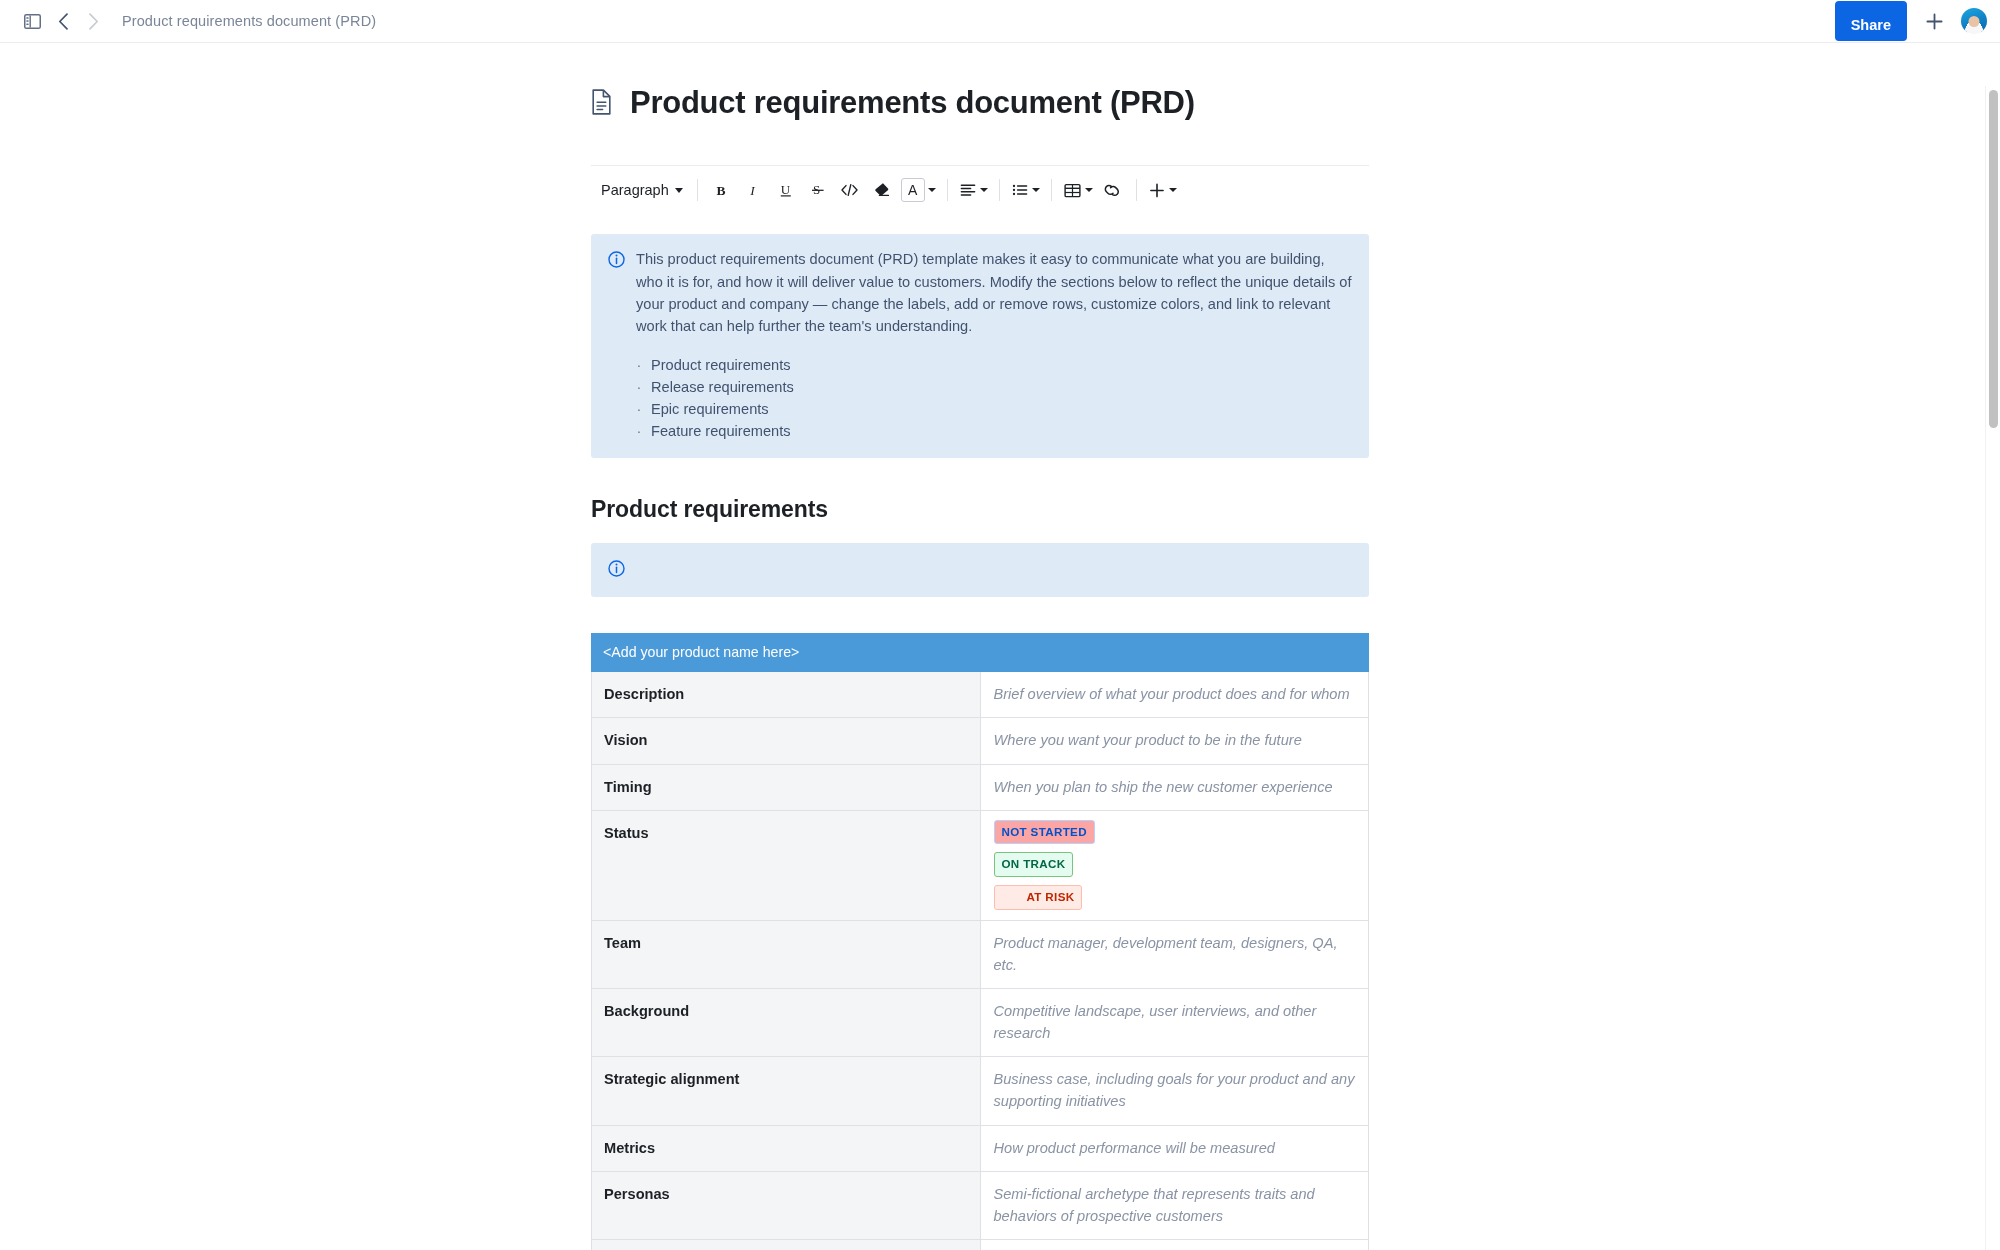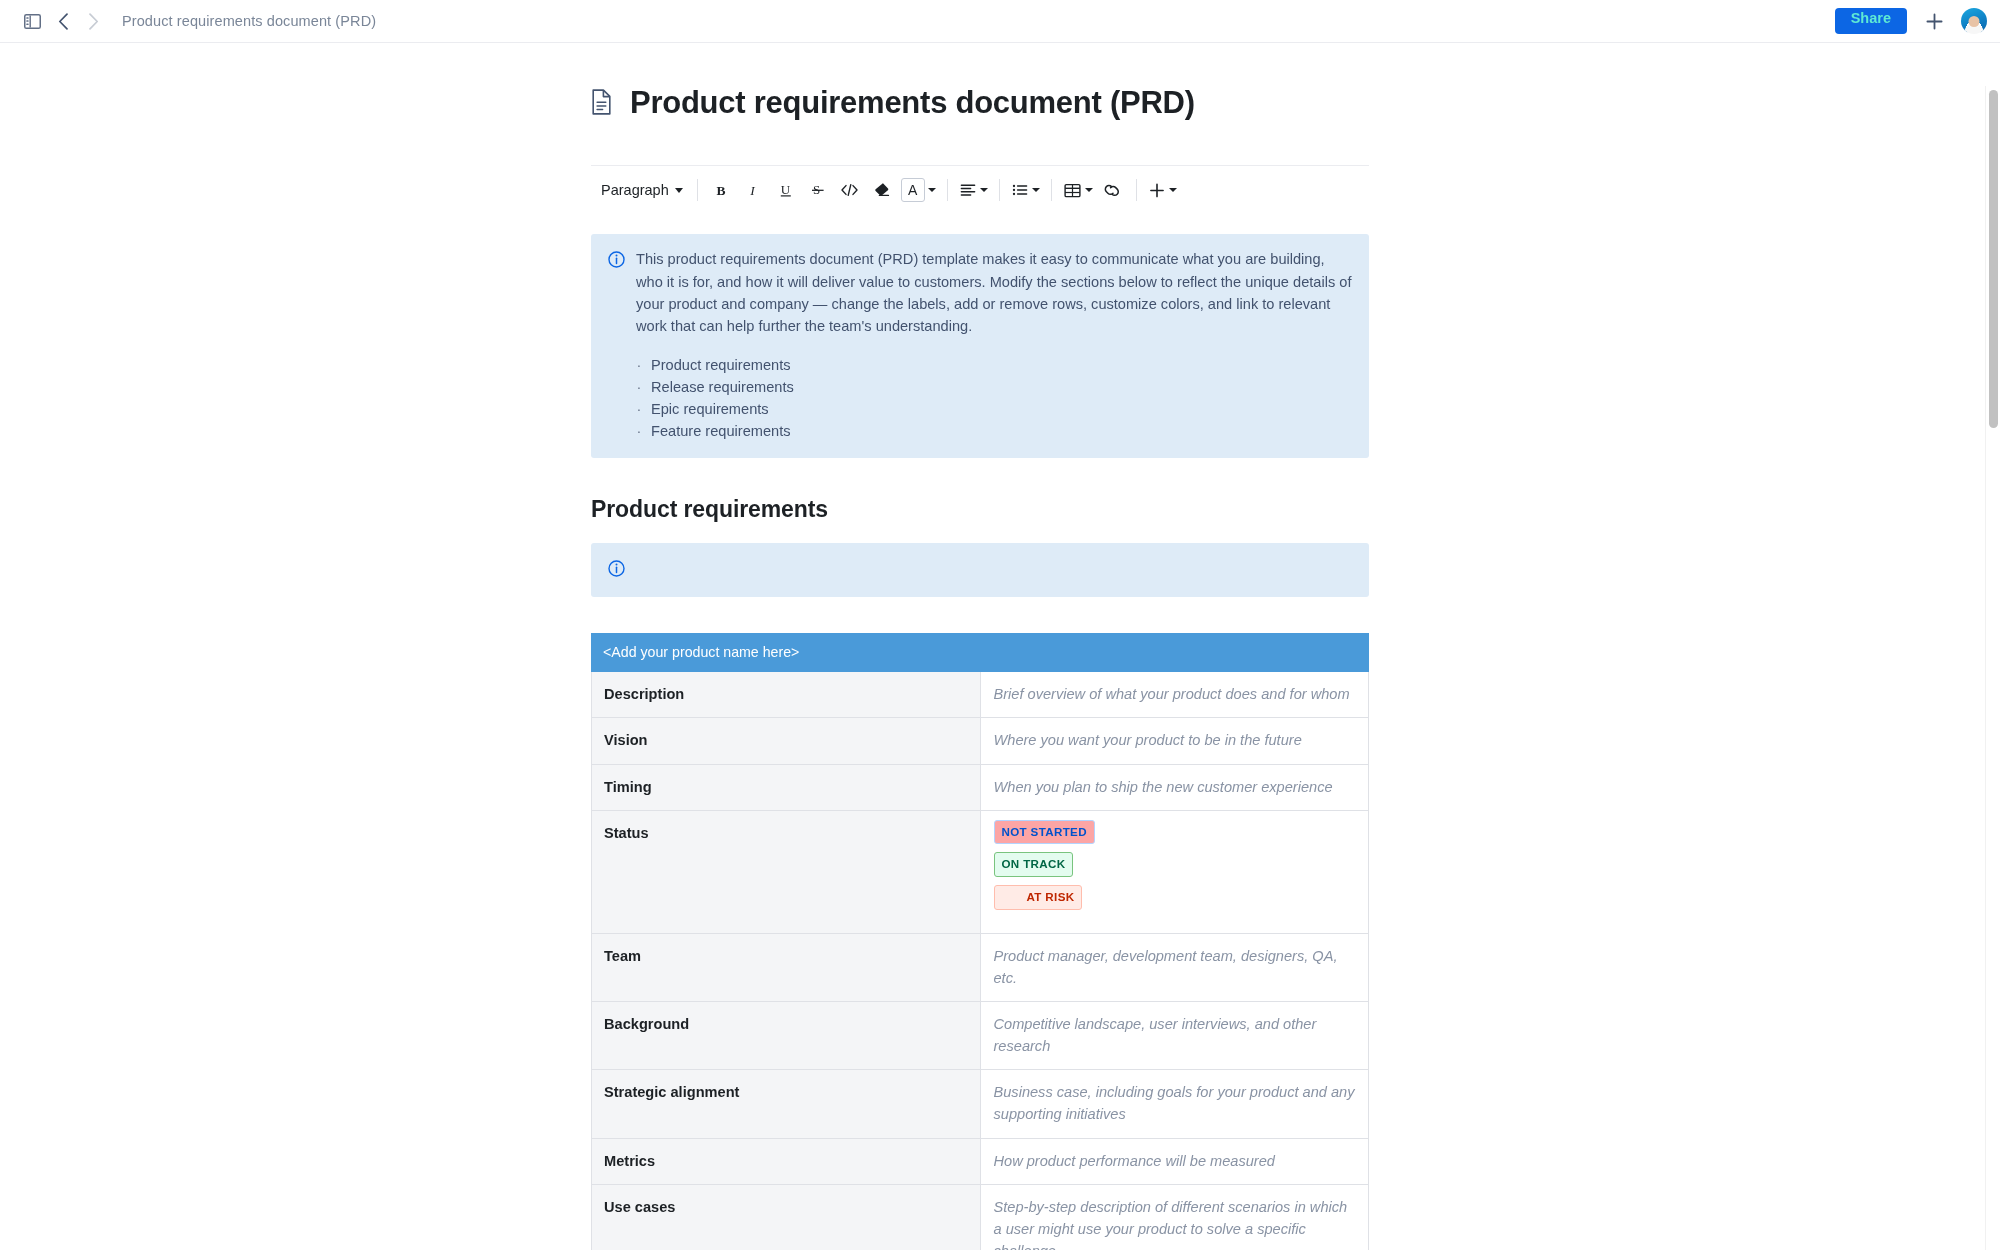--- a/index.html
+++ b/index.html
@@ -35,26 +35,26 @@
     color: #7a8698;
     letter-spacing: .1px;
     white-space: nowrap;
   }
   .tb-right {
     margin-left: auto;
     display: flex; align-items: center; gap: 14px;
   }
   .share-btn {
     background: #0c66e4;
-    color: #5eead4;
+    color: #ffffff;
     font-size: 14.5px;
     font-weight: 600;
     border: none;
     border-radius: 4px;
-    padding: 3px 16px 8px;
+    padding: 17px 16px 8px;
     cursor: pointer;
     line-height: 1;
     font-family: "Liberation Sans", sans-serif;
   }
   .plus-btn {
     width: 26px; height: 26px;
     display:flex; align-items:center; justify-content:center;
     cursor: pointer;
   }
   .avatar {
@@ -248,21 +248,21 @@
     display: inline-block;
     font-style: normal;
     font-size: 11.6px;
     font-weight: 700;
     letter-spacing: .35px;
     border-radius: 3px;
     padding: 2px 7px 3px;
     margin-bottom: 8px;
   }
   .badge-row { display: block; }
-  .badge-row:last-child .badge { margin-bottom: 13px; padding-left: 32px; }
+  .badge-row:last-child .badge { margin-bottom: 0; padding-left: 32px; }
   .badge.blue  { background: #fca5a5; color: #0052cc; border: 1px solid #b3d4ff; }
   .badge.green { background: #e3fcef; color: #006644; border: 1px solid #79c47e; }
   .badge.red   { background: #ffebe6; color: #bf2600; border: 1px solid #ffbdad; }
 
   
   .scrollbar {
     position: absolute;
     top: 43px; right: 0;
     width: 15px;
     height: 1207px;
@@ -520,20 +520,24 @@
         </tr>
         <tr>
           <td class="label">Strategic alignment</td>
           <td class="value">Business case, including goals for your product and any supporting initiatives</td>
         </tr>
         <tr>
           <td class="label">Metrics</td>
           <td class="value">How product performance will be measured</td>
         </tr>
         <tr>
+          <td class="label">Personas</td>
+          <td class="value">Semi-fictional archetype that represents traits and behaviors of prospective customers</td>
+        </tr>
+        <tr>
           <td class="label">Use cases</td>
           <td class="value">Step-by-step description of different scenarios in which a user might use your product to solve a specific challenge</td>
         </tr>
       </tbody>
     </table>
 
   </div>
 
   <div class="scrollbar">
     <div class="scrollthumb"></div>

